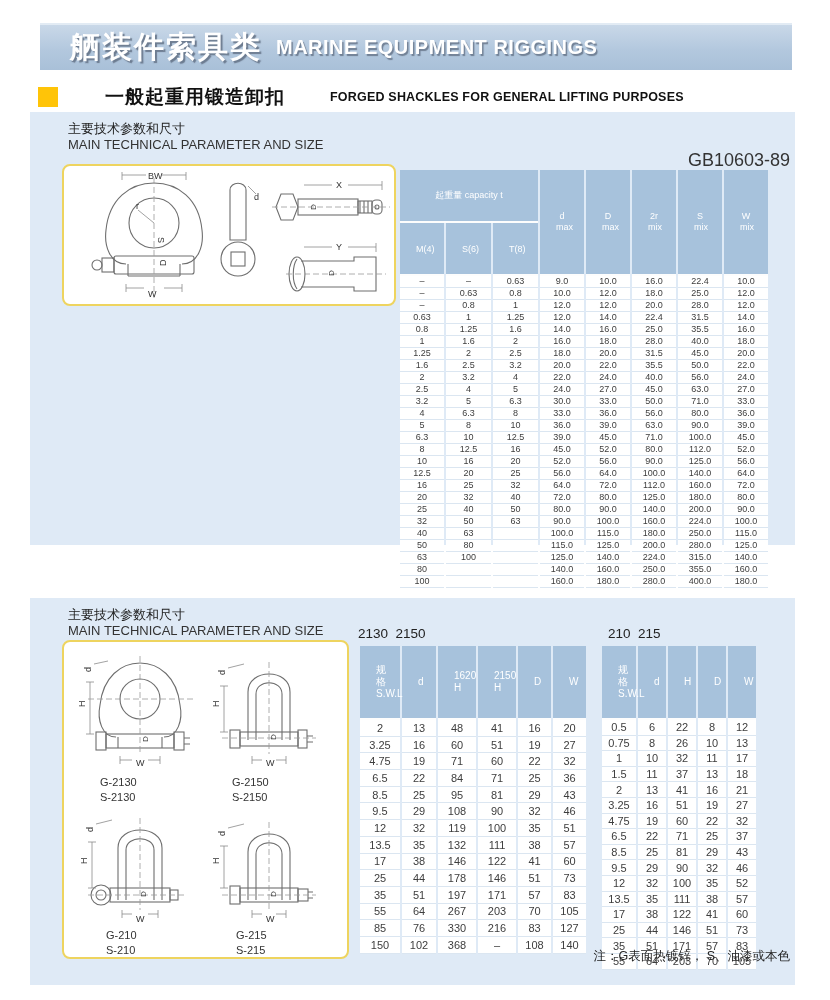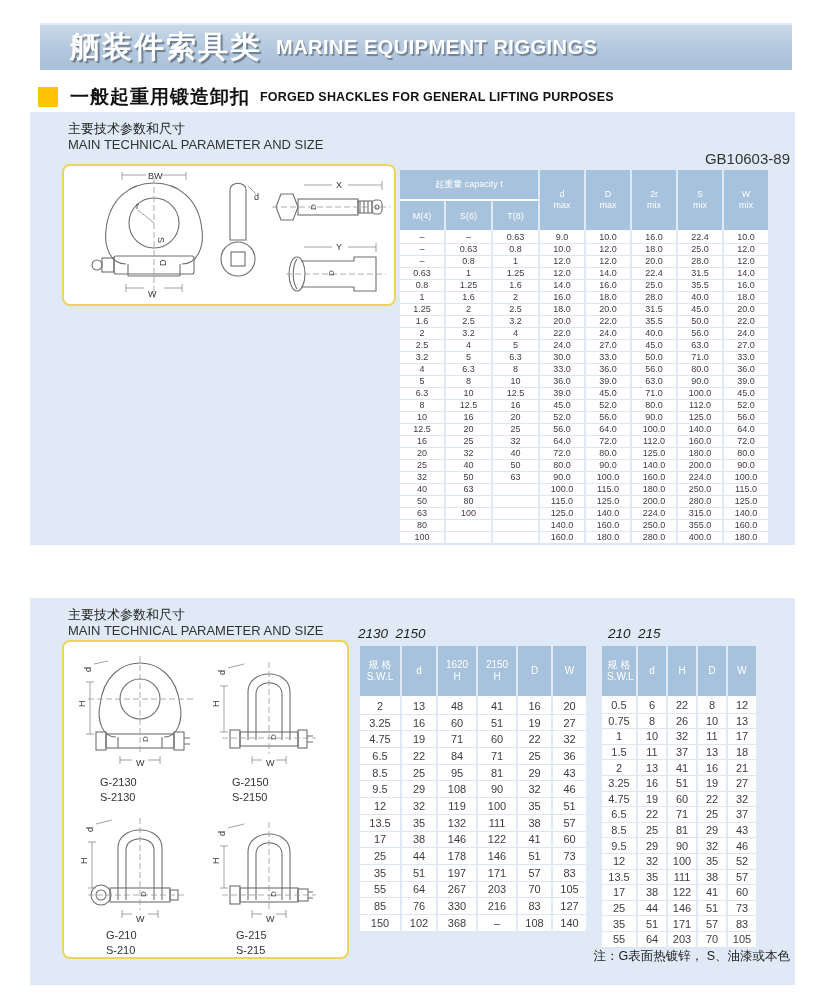--- a/index.html
+++ b/index.html
@@ -26,35 +26,35 @@
   .sub-zh{position:absolute;font-size:13px;color:#222;}
   .sub-en{position:absolute;font-size:13px;color:#333;}
 
   
   .diagram-box{position:absolute;background:#fff;border:2px solid #eed45f;border-radius:8px;text-align:right;}
   svg text{fill:#333;font-family:"Liberation Sans","DejaVu Sans",sans-serif;}
   .draw{stroke:#6e6e6e;stroke-width:1.1;fill:none;}
   .cl{stroke:#9a9a9a;stroke-width:.8;fill:none;stroke-dasharray:6 3;}
   .dim{stroke:#8a8a8a;stroke-width:.8;fill:none;}
 
-  .gb{position:absolute;right:40px;top:150px;font-size:15px;color:#333;}
+  .gb{position:absolute;right:40px;top:150px;font-size:18px;color:#333;}
 
   
   table.dtable{border-collapse:separate;border-spacing:2px 0;table-layout:fixed;position:absolute;}
   table.dtable th{background:#a7c2dc;color:#fff;font-weight:400;text-align:center;vertical-align:middle;
-    border-bottom:2px solid #fdfdfd;padding:5px;}
+    border-bottom:2px solid #fdfdfd;padding:16px;}
   table.dtable td{background:#fff;color:#3d3d3d;text-align:center;vertical-align:middle;
     border-bottom:1px solid #dbe6f1;padding:0;white-space:nowrap;overflow:hidden;}
   .hline{display:block;line-height:11px;}
 
   .t1{left:398px;top:170px;width:372px;font-size:9px;}
   .t1 th{font-size:9px;height:19px;}
   .t1 td{height:11px;line-height:11px;}
 
-  .tbl-label{position:absolute;font-size:13.5px;color:#222;white-space:pre;font-style:italic;}
+  .tbl-label{position:absolute;font-size:13.5px;color:#222;white-space:pre;}
   .t23 th{font-size:10px;}
   .t23 .hline{line-height:12px;}
   .t2{left:358px;top:646px;width:230px;font-size:11px;}
   .t2 th{height:40px;}
   .t2 td{height:15.7px;}
   .t3{left:600px;top:646px;width:158px;font-size:11px;}
   .t3 th{height:40px;}
   .t3 td{height:14.6px;}
 
   .note{position:absolute;right:40px;top:948px;font-size:12.5px;color:#222;}
@@ -62,21 +62,21 @@
 </head>
 <body>
 
 <div id="page">
 
   <div class="band">
     <span class="zh">舾装件索具类</span>
     <span class="en">MARINE EQUIPMENT RIGGINGS</span>
   </div>
 
-  <div class="sec-title" style="top:84px;">
+  <div class="sec-title" style="top:84px;gap:35px;">
     <span class="bullet"></span>
     <span class="zh">一般起重用锻造卸扣</span>
     <span class="en">FORGED SHACKLES FOR GENERAL LIFTING PURPOSES</span>
   </div>
 
   <div class="panel" style="top:112px;height:433px;"></div>
   <div class="sub-zh" style="left:68px;top:120px;">主要技术参数和尺寸</div>
   <div class="sub-en" style="left:68px;top:137px;">MAIN TECHNICAL PARAMETER AND SIZE</div>
   <div class="gb">GB10603-89</div>
 

